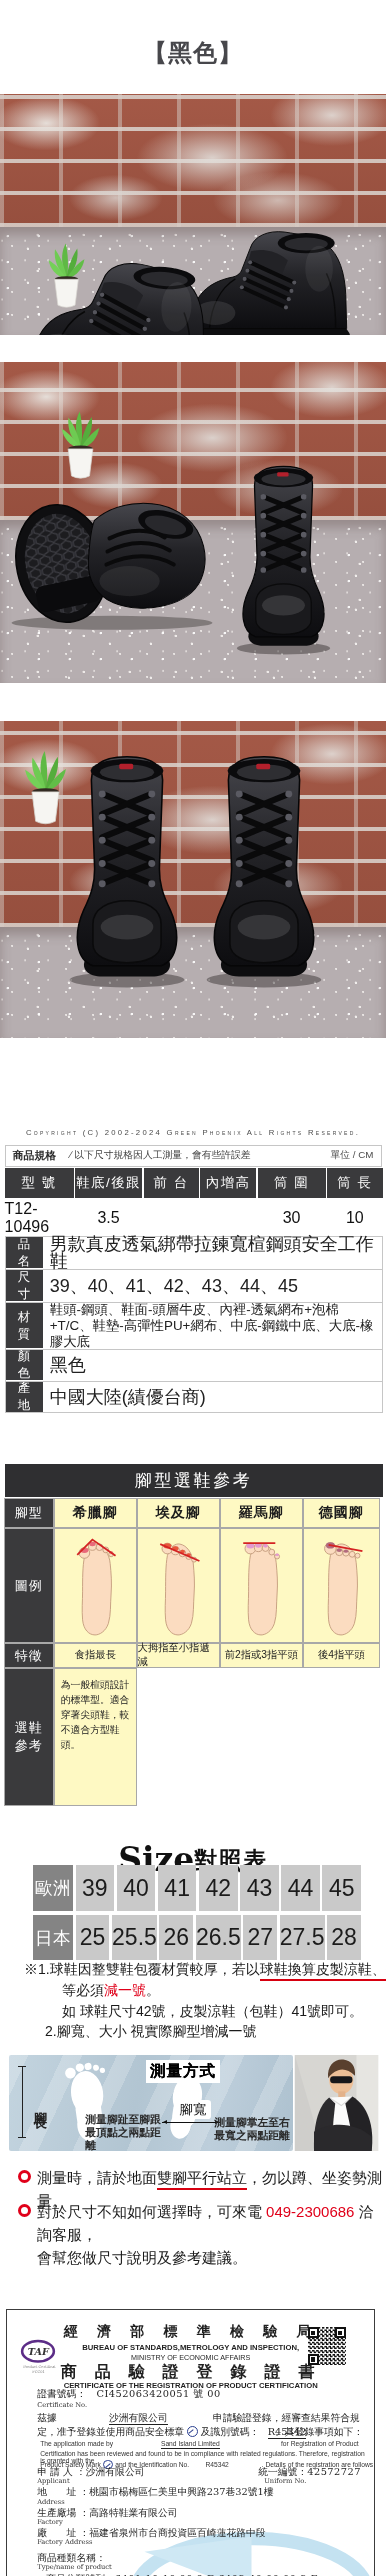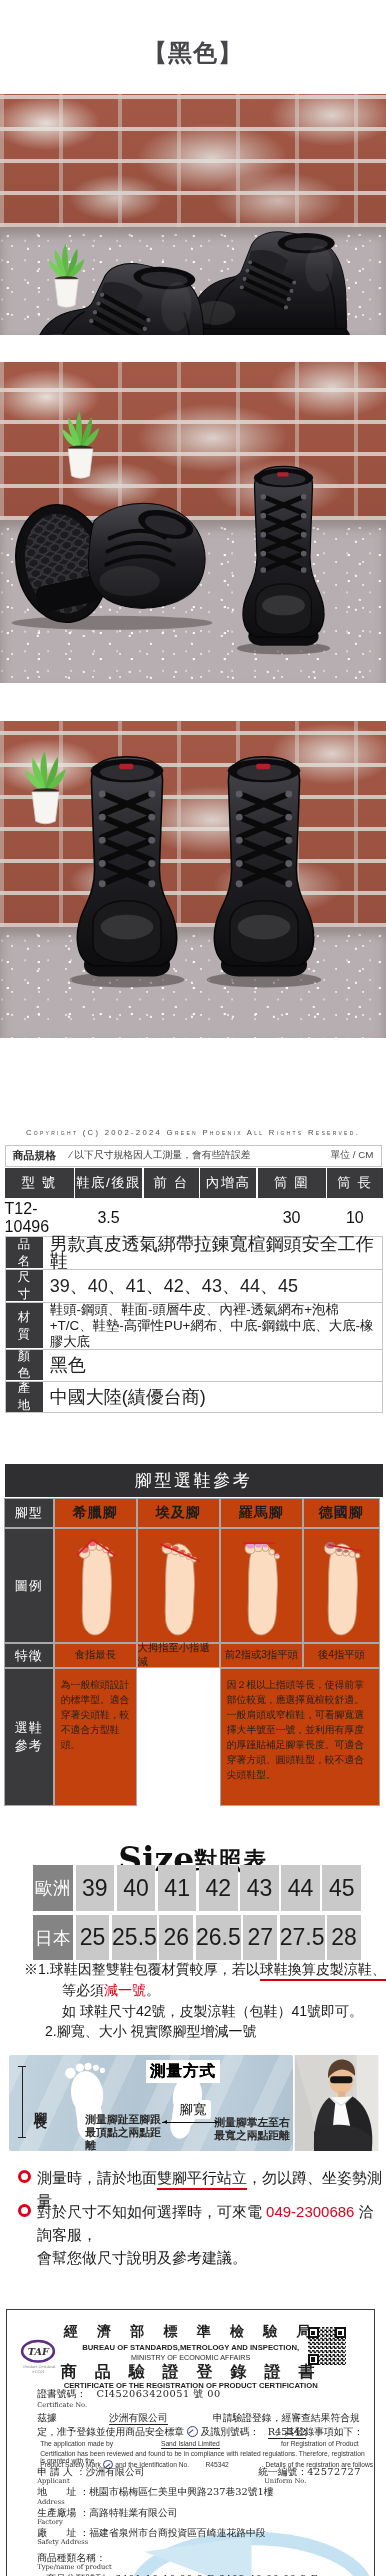--- a/index.html
+++ b/index.html
@@ -49,21 +49,21 @@
   
   .info{top:1236px;left:4.6px;width:378px;border:0.5px solid #c6c6c6;box-sizing:border-box}
   .irow{display:flex;border-bottom:0.5px solid #c6c6c6}
   .irow:last-child{border-bottom:none}
   .ilab{width:37px;min-width:37px;background:#3a3a3c;color:#fff;font-size:12.4px;letter-spacing:3.6px;display:flex;align-items:center;justify-content:center;text-align:center;border-bottom:1px solid #fff;padding-left:3.1px;box-sizing:border-box}
   .irow:last-child .ilab{border-bottom:none}
   .ival{flex:1;display:flex;align-items:center;font-size:18px;color:#222;padding:3.1px 4.1px 3.1px 7.2px;line-height:17px}
   
   .fg-title{top:1464px;left:4.6px;width:378px;height:33px;background:#2f2f31;color:#fff;font-size:17px;letter-spacing:2.6px;display:flex;align-items:center;justify-content:center}
   .fg{top:1498px;left:4.1px;width:378px;display:grid;grid-template-columns:50px 83px 83px 83px 77px;grid-template-rows:30px 115px 25px 138px}
-  .fg>div{border:0.5px solid #a8a8a8;margin:-0.5px 0 0 -0.5px;display:flex;align-items:center;justify-content:center;background:#c2410c}
+  .fg>div{border:0.5px solid #a8a8a8;margin:-0.5px 0 0 -0.5px;display:flex;align-items:center;justify-content:center;background:#fef9c3}
   .fg .lab{background:#3a3a3c;color:#fff;font-size:13px;letter-spacing:1px;text-align:center;line-height:17.5px;padding:0 9.3px}
   .fg .tname{font-size:14px;font-weight:bold;letter-spacing:1px}
   .fg .feat{font-size:10.3px;color:#222}
   .fg .adv{font-size:9.8px;line-height:15px;color:#222;align-items:flex-start;justify-content:flex-start;padding:8.2px 6.2px;text-align:left}
   .fg .span2{grid-column:4/6}
   
   .size-title{top:1844px;left:0;width:386px;display:flex;align-items:flex-end;justify-content:center;color:#111}
   .size-title .en{font-family:"DejaVu Serif","Liberation Serif",serif;font-size:33px;font-weight:bold;line-height:31px}
   .size-title .zh{font-size:23px;font-weight:bold;line-height:29px;letter-spacing:1.5px}
   .size-tbl{left:33px;width:328px;display:flex;gap:2.6px}
@@ -413,21 +413,20 @@
   </div>
 
   <div class="lab">特徵</div>
   <div class="feat">食指最長</div>
   <div class="feat">大拇指至小指遞減</div>
   <div class="feat">前2指或3指平頭</div>
   <div class="feat">後4指平頭</div>
 
   <div class="lab">選鞋參考</div>
   <div class="adv">為一般楦頭設計的標準型。適合穿著尖頭鞋，較不適合方型鞋頭。</div>
-  <div class="adv span2">因２根以上指頭等長，使得前掌部位較寬，應選擇寬楦較舒適。一般肩頭或窄楦鞋，可看腳寬選擇大半號至一號，並利用有厚度的厚踵貼補足腳掌長度。可適合穿著方頭、圓頭鞋型，較不適合尖頭鞋型。</div>
 </div>
 
 <div class="abs size-title">
   <span class="en">Size</span>
   <span class="zh">對照表</span>
 </div>
 <div id="size-eu" class="abs size-tbl">
   <div class="lab">歐洲</div>
   <div class="c">39</div>
   <div class="c">40</div>
@@ -552,21 +551,21 @@
   <div class="abs fl" style="left:251px;top:156px"><span>統一編號：</span><span style="letter-spacing:0.5px">42572727</span></div>
   <div class="abs fe" style="left:257px;top:167px">Uniform No.</div>
 
   <div class="abs fl" style="left:30px;top:176px"><span>地　　址 ：</span><span>桃園市楊梅區仁美里中興路237巷32號1樓</span></div>
   <div class="abs fe" style="left:30px;top:188px">Address</div>
 
   <div class="abs fl" style="left:30px;top:197px"><span>生產廠場 ：</span><span>高路特鞋業有限公司</span></div>
   <div class="abs fe" style="left:30px;top:208px">Factory</div>
 
   <div class="abs fl" style="left:30px;top:217px"><span>廠　　址 ：</span><span>福建省泉州市台商投資區百崎蓮花路中段</span></div>
-  <div class="abs fe" style="left:30px;top:228px">Safety Address</div>
+  <div class="abs fe" style="left:30px;top:228px">Factory Address</div>
 
   <div class="abs fl" style="left:30px;top:242px"><span>商品種類名稱：</span><span></span></div>
   <div class="abs fe" style="left:30px;top:253px">Type/name of product</div>
 
   <div class="abs fl" style="left:39px;top:263px"><span>商品分類號列：</span><span style="letter-spacing:0.5px">6401.10.10.00.9-E,6403.40.00.00.3-E</span></div>
 
   <div class="abs" style="left:24px;top:495px;width:0"></div>
   <div class="abs" style="left:24px;top:503px"></div>
 
 </div>

